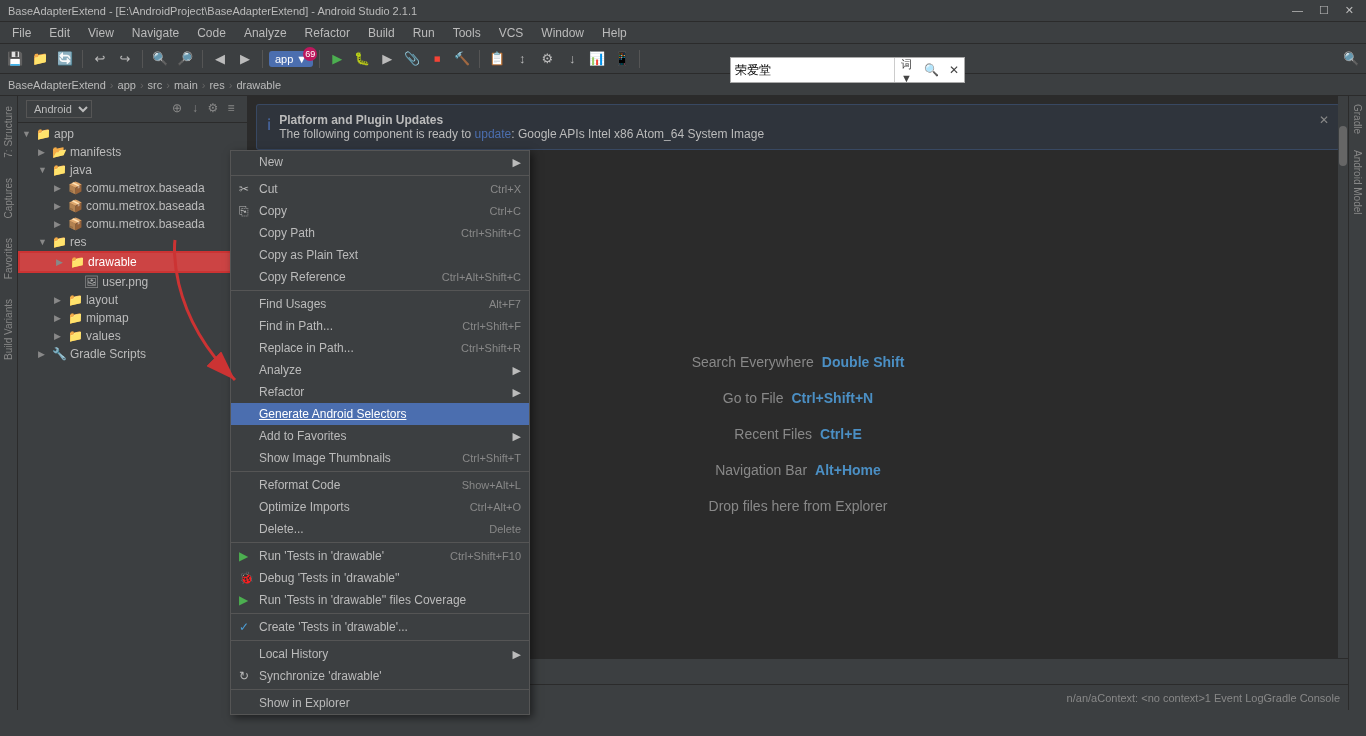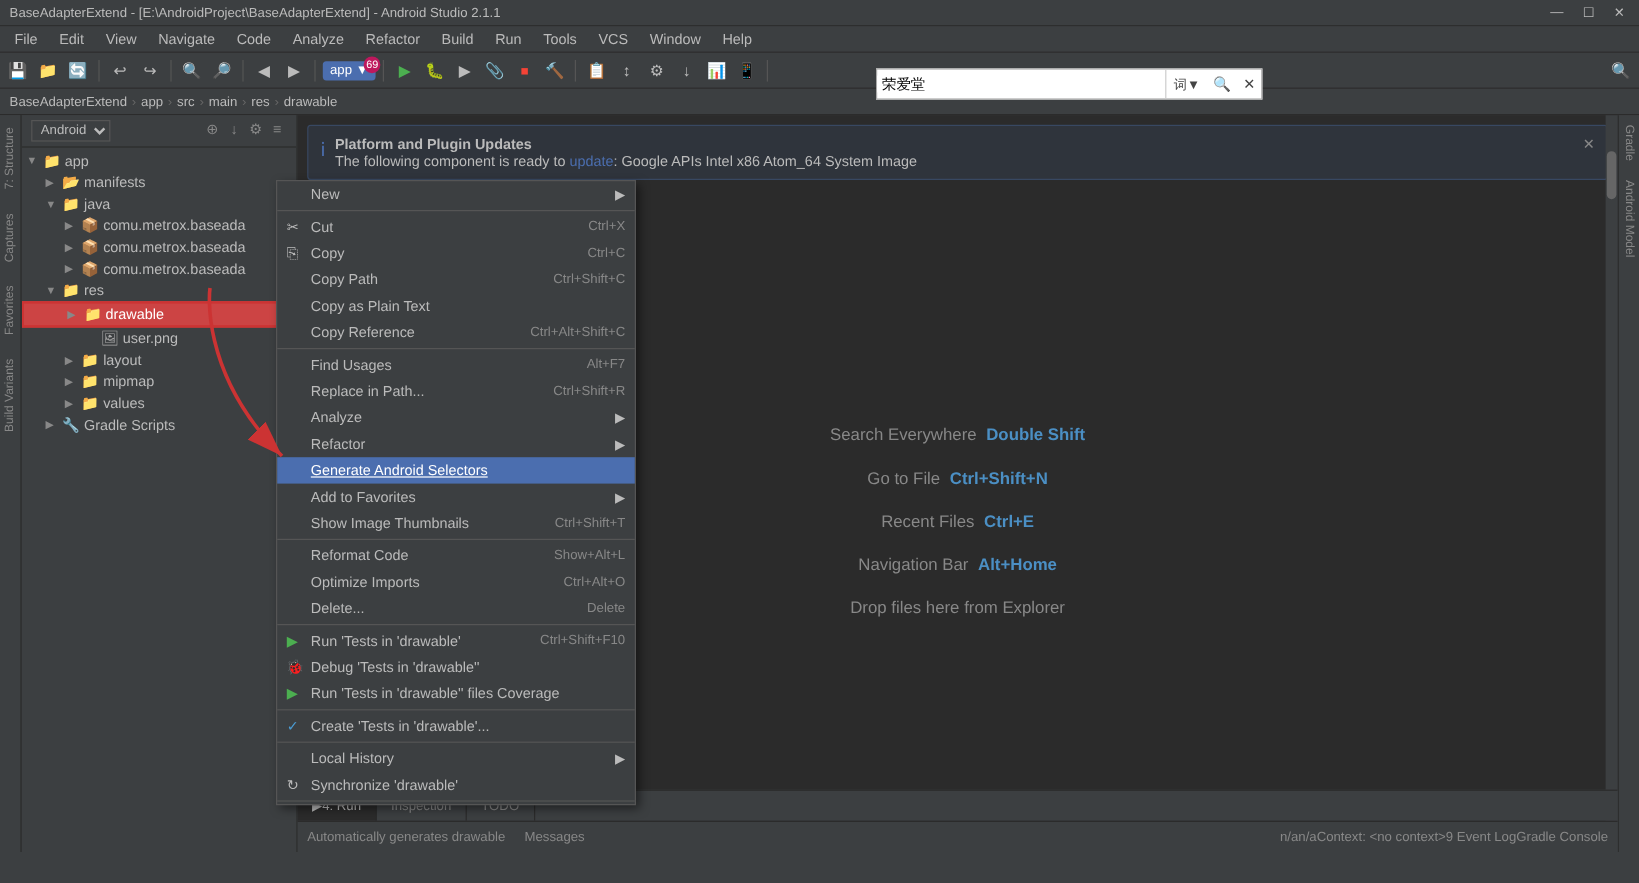--- a/index.html
+++ b/index.html
@@ -373,21 +373,21 @@
       position: absolute;
       top: -4px;
       right: -4px;
     }
 
     
     .search-bar-top {
       position: absolute;
       top: 60px;
       left: 730px;
-      width: 322px;
+      width: 235px;
       display: flex;
       align-items: center;
       background: #fff;
       border: 1px solid #aaa;
       height: 26px;
       z-index: 50;
     }
     .search-input-top {
       flex: 1;
       border: none;
@@ -662,21 +662,21 @@
       </div>
     </div>
 
     <div class="status-bar">
       <span class="status-item">Automatically generates drawable</span>
       <span class="status-item">Messages</span>
       <div class="status-right">
         <span class="status-item">n/a</span>
         <span class="status-item">n/a</span>
         <span class="status-item">Context: &lt;no context&gt;</span>
-        <span class="status-item">9 Event Log</span>
+        <span class="status-item">1 Event Log</span>
         <span class="status-item">Gradle Console</span>
       </div>
     </div>
   </div>
 
   <div class="right-strip">
     <span class="right-strip-label">Gradle</span>
     <span class="right-strip-label">Android Model</span>
   </div>
 </div>
@@ -724,20 +724,24 @@
   </div>
 
 
   <div class="ctx-separator"></div>
 
   <div class="ctx-item">
     <span class="ctx-item-label">Find Usages</span>
     <span class="ctx-shortcut">Alt+F7</span>
   </div>
 
+  <div class="ctx-item">
+    <span class="ctx-item-label">Find in Path...</span>
+    <span class="ctx-shortcut">Ctrl+Shift+F</span>
+  </div>
 
   <div class="ctx-item">
     <span class="ctx-item-label">Replace in Path...</span>
     <span class="ctx-shortcut">Ctrl+Shift+R</span>
   </div>
 
   <div class="ctx-item">
     <span class="ctx-item-label">Analyze</span>
     <span class="ctx-arrow">▶</span>
   </div>
@@ -810,20 +814,23 @@
     <span class="ctx-arrow">▶</span>
   </div>
 
   <div class="ctx-item">
     <span class="ctx-icon">↻</span>
     <span class="ctx-item-label">Synchronize 'drawable'</span>
   </div>
 
   <div class="ctx-separator"></div>
 
+  <div class="ctx-item">
+    <span class="ctx-item-label">Show in Explorer</span>
+  </div>
 
 </div>
 
 <div style="position:absolute; left:155px; top:230px; z-index:200; pointer-events:none;">
   <svg width="120" height="180" viewBox="0 0 120 180" fill="none" xmlns="http://www.w3.org/2000/svg">
     <defs>
       <marker id="arrowhead" markerWidth="10" markerHeight="7" refX="10" refY="3.5" orient="auto">
         <polygon points="0 0, 10 3.5, 0 7" fill="#cc3333"></polygon>
       </marker>
     </defs>

